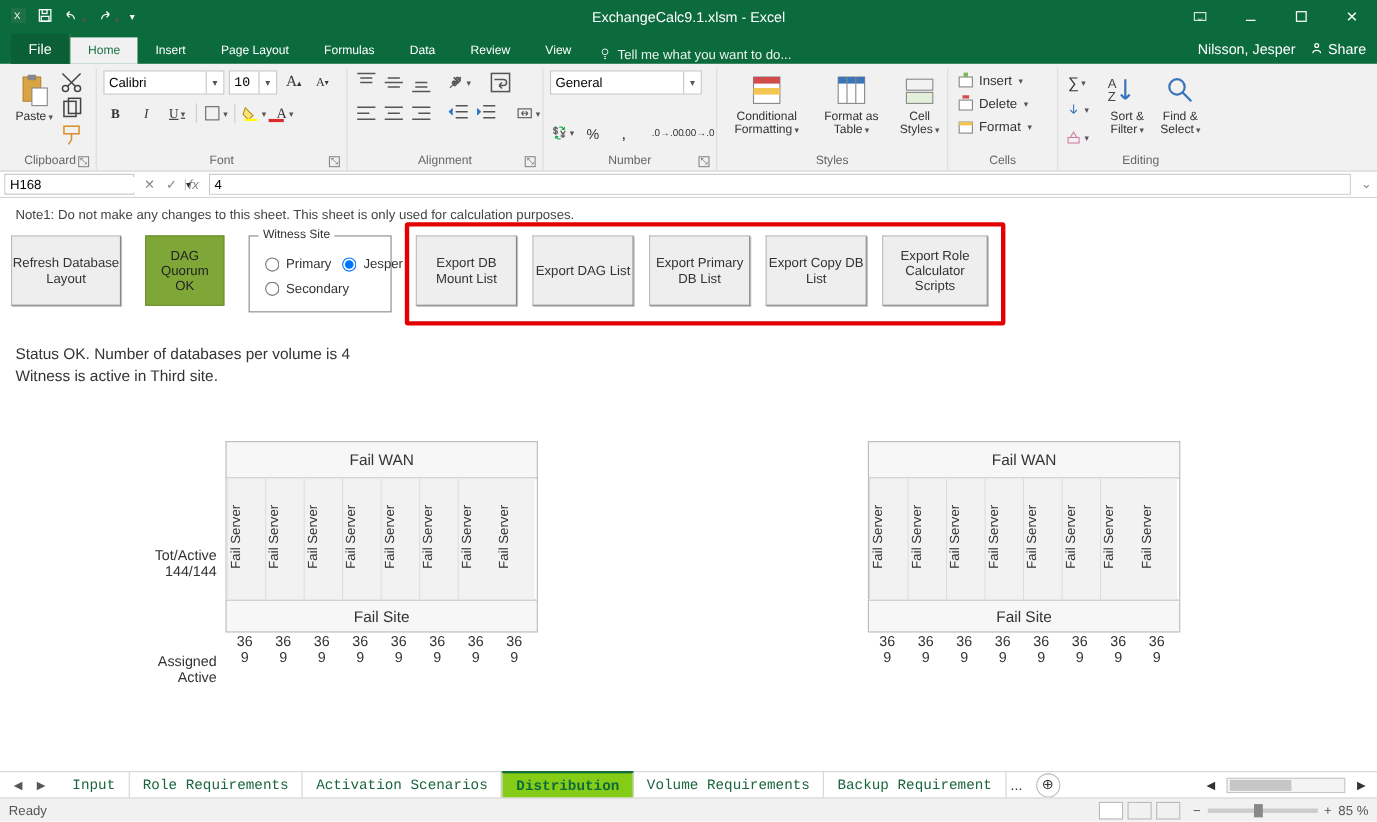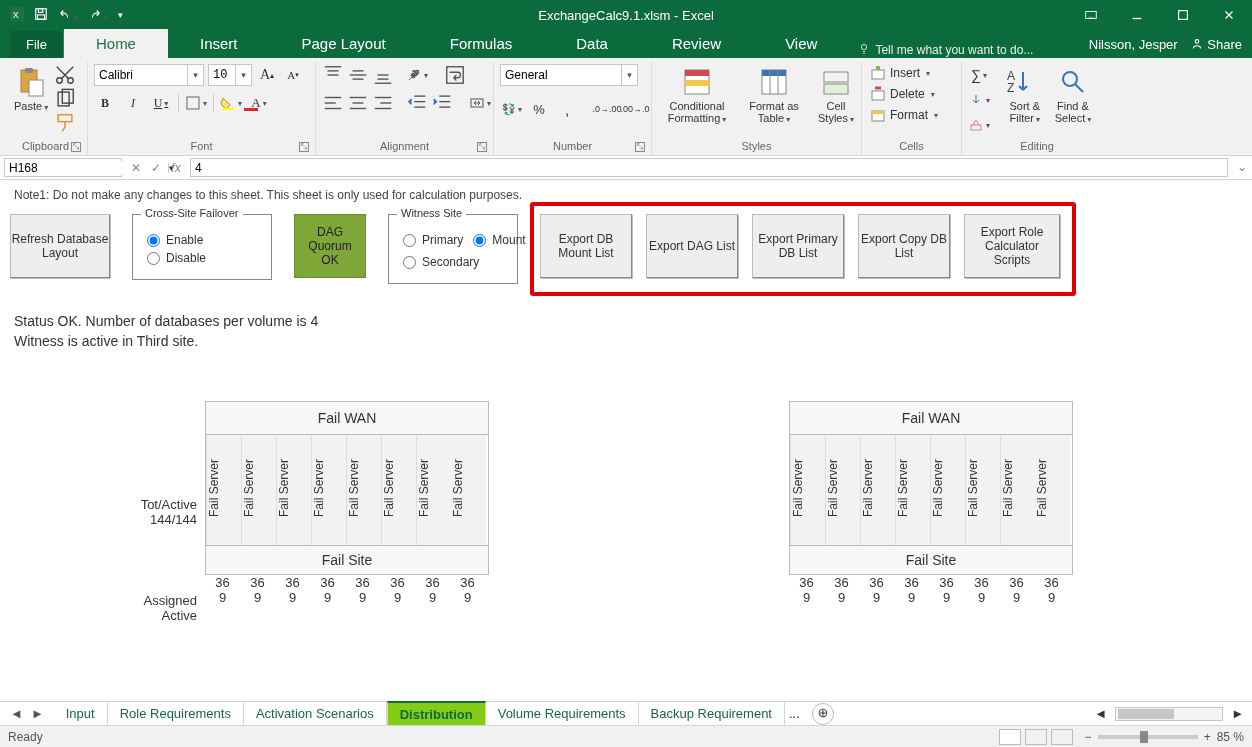--- a/index.html
+++ b/index.html
@@ -8,21 +8,21 @@
   .titlebar { height:30px; background:linear-gradient(#0c6b3d,#0c6b3d); display:flex; align-items:center; color:#fff; position:relative;}
   .titlebar .qat { display:flex; align-items:center; gap:10px; padding-left:10px;}
   .titlebar .qat svg, .titlebar .wctl svg { width:14px; height:14px; }
   .titlebar .doc { position:absolute; left:50%; transform:translateX(-50%); font-size:13px; }
   .titlebar .wctl { margin-left:auto; display:flex; }
   .titlebar .wctl .btn { width:46px; height:30px; display:flex; align-items:center; justify-content:center;}
   .titlebar .wctl .btn.min svg, .titlebar .wctl .btn svg { stroke:#fff; }
   
   .tabbar { background:#0c6b3d; display:flex; align-items:flex-end; height:28px; padding-left:10px; color:#fff; position:relative;}
   .filetab { background:#0b5f36; padding:6px 16px 6px; font-size:13px; border-right:1px solid rgba(255,255,255,0.2);}
-  .tab { padding:6px 32px; font-size:15px; cursor:pointer; }
+  .tab { padding:6px 16px; font-size:11px; cursor:pointer; }
   .tab.active { background:#f1f1f1; color:#1e7145; font-weight:normal;}
   .tabbar .tellme { display:flex; align-items:center; gap:4px; margin-left:8px; opacity:.9;}
   .tabbar .rightside { position:absolute; right:10px; top:0; height:28px; display:flex; align-items:center; gap:12px; font-size:13px;}
   .tabbar .rightside .share svg { width:14px; height:14px; vertical-align:-2px;}
   
   .ribbon { background:#f1f1f1; border-bottom:1px solid #d4d4d4; height:98px; display:flex; align-items:stretch; padding:4px 4px 0;}
   .group { border-right:1px solid #dcdcdc; padding:2px 6px 0 6px; display:flex; flex-direction:column; justify-content:space-between;}
   .group .body { flex:1; display:flex; align-items:flex-start;}
   .group .label { text-align:center; font-size:11px; color:#666; padding:2px 0 3px; position:relative;}
   .group .label .launcher { position:absolute; right:0; bottom:3px; width:10px; height:10px; border:1px solid #888; font-size:8px; line-height:7px; text-align:center; color:#666;}
@@ -66,21 +66,21 @@
   .failserv-cell { width:35px; height:110px; border-right:1px solid #ddd; writing-mode:vertical-rl; transform:rotate(180deg); text-align:center; font-size:12px; padding-top:4px; background:#f2f2f2;}
   .failserv-cell:last-child { border-right:none;}
   .failsite { border:1px solid #bbb; text-align:center; padding:6px 0; font-size:14px; background:#f7f7f7; width:284px;}
   .valuesrow { display:flex; width:284px; font-size:13px;}
   .valuesrow div { width:35px; text-align:center;}
   .dummy { width:195px;}
 
   
   .sheetbar { position:absolute; height:24px; bottom:22px; left:0; right:0; display:flex; align-items:center; background:#fff; border-top:1px solid #d4d4d4; font-size:13px; }
   .sheetbar .nav { display:flex; gap:8px; padding:0 10px; color:#555; }
-  .sheet-tab { padding:4px 12px; border-right:1px solid #d4d4d4; white-space:nowrap; color:#1b663e;}
+  .sheet-tab { padding:4px 12px; border-right:1px solid #d4d4d4; white-space:nowrap; color:#1b663e;font-family:Liberation Mono, monospace;}
   .sheet-tab.active { border-top:2px solid #0c6b3d; border-left:1px solid #d4d4d4; border-right:1px solid #d4d4d4; background:#84cc16; font-weight:bold; color:#0c6b3d; margin-top:-1px;}
   .sheetbar .addsheet { width:22px; height:22px; border:1px solid #bbb; border-radius:50%; text-align:center; margin:0 8px; line-height:18px;}
   .sheetbar .right { margin-left:auto; display:flex; align-items:center; gap:8px; padding-right:8px;}
   .hscroll { width:108px; height:14px; border:1px solid #c6c6c6; position:relative; background:#f4f4f4;}
   .hscroll .thumb { position:absolute; left:2px; top:1px; width:56px; height:10px; background:#c6c6c6;}
 
   
   .statusbar { position:absolute; bottom:0; left:0; right:0; height:22px; background:#f1f1f1; border-top:1px solid #d4d4d4; display:flex; align-items:center; font-size:12px; color:#555; padding:0 8px;}
   .statusbar .viewbtns { display:flex; gap:4px; margin-left:auto;}
   .viewbtn { width:22px; height:16px; border:1px solid #bbb;}
@@ -328,21 +328,21 @@
               <rect x="2" y="4" width="12" height="8"></rect>
               <path d="M5 8h6M5 8l2-2M5 8l2 2M11 8l-2-2M11 8l-2 2"></path>
             </svg>
           </span>
       </div>
     </div>
     <div class="label"><span>Alignment</span><span class="launcher">⤡</span></div>
   </div>
 
   <div class="group" style="width:158px">
-    <div class="body" style="flex-direction:column;gap:12px;">
+    <div class="body" style="flex-direction:column;gap:24px;">
       <div class="combo">
           <input style="width: 120px;" value="General">
           <span class="arrow">▾</span>
         </div>
       <div style="display:flex;gap:6px;">
         <span class="icnbtn drop">
             <svg viewBox="0 0 16 16">
               <text x="2" y="12" font-size="11">💱</text>
             </svg>
           </span>
@@ -464,48 +464,37 @@
 </div>
 
 <div class="content">
   <div class="note">Note1: Do not make any changes to this sheet.  This sheet is only used for calculation purposes.</div>
 
   <div class="toolrow">
     <div class="flatbtn">
         <span>Refresh Database Layout</span>
       </div>
 
-    <div class="fieldset" style="width:140px;">
-      <div class="legend">Cross-Site Failover</div>
-      <label class="radio-row">
-          <input type="radio" checked="" style="">
-          <span>Enable</span>
-        </label>
-      <label class="radio-row">
-          <input type="radio" style="">
-          <span>Disable</span>
-        </label>
-    </div>
 
     <div class="dagbox">
       <span>DAG</span>
       <span>Quorum</span>
       <span>OK</span>
     </div>
 
     <div class="fieldset" style="width:130px;">
       <div class="legend">Witness Site</div>
       <div style="display:flex;gap:10px;">
         <label class="radio-row">
             <input type="radio" style="">
             <span>Primary</span>
           </label>
         <label class="radio-row">
             <input type="radio" checked="" style="">
-            <span>Mount</span>
+            <span>Jesper</span>
           </label>
       </div>
       <label class="radio-row">
           <input type="radio" style="">
           <span>Secondary</span>
         </label>
     </div>
 
     <div style="position:relative;">
       <div class="redbox" style="top:-12px;left:-10px;width:546px;height:94px;"></div>

